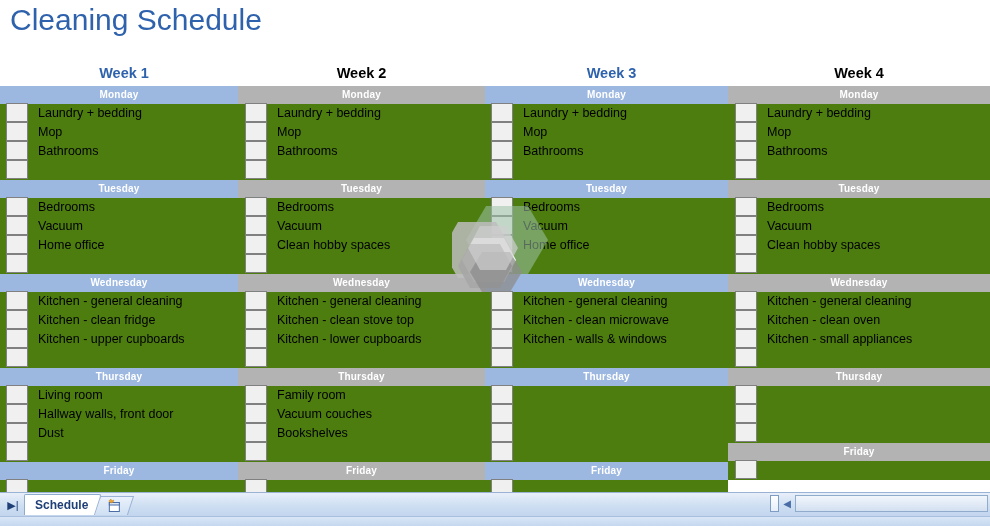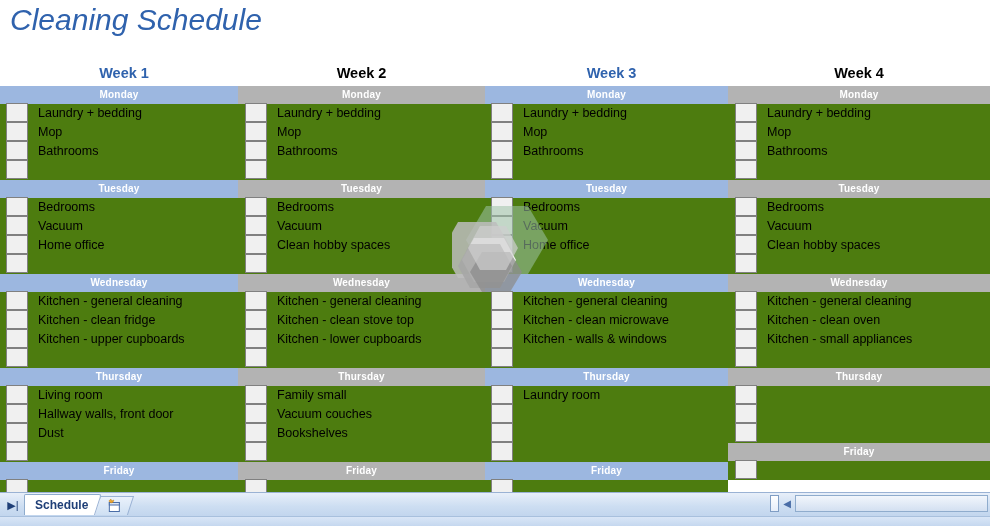--- a/index.html
+++ b/index.html
@@ -19,21 +19,20 @@
   
   #title {
     position: absolute;
     left: 10px; top: 0px;
     font-size: 30px;
     font-weight: 400;
     color: #2f62ad;
     letter-spacing: 0px;
     line-height: 40px;
     white-space: nowrap;
-    font-style: italic;
   }
 
   
   #sheet {
     position: absolute;
     left: 0; top: 62px;
     width: 990px;
     height: 430px;
     overflow: hidden;
   }
@@ -367,21 +366,21 @@
                   <div class="chk"></div>
                   <div class="task-label"></div>
                 </div>
               </div>
             </div>
             <div class="day-block">
               <div class="day-head grayHead">Thursday</div>
               <div class="task-rows">
                 <div class="task-row">
                   <div class="chk"></div>
-                  <div class="task-label">Family small</div>
+                  <div class="task-label">Family room</div>
                 </div>
                 <div class="task-row">
                   <div class="chk"></div>
                   <div class="task-label">Vacuum couches</div>
                 </div>
                 <div class="task-row">
                   <div class="chk"></div>
                   <div class="task-label">Bookshelves</div>
                 </div>
                 <div class="task-row">
@@ -465,21 +464,20 @@
                   <div class="chk"></div>
                   <div class="task-label"></div>
                 </div>
               </div>
             </div>
             <div class="day-block">
               <div class="day-head blueHead">Thursday</div>
               <div class="task-rows">
                 <div class="task-row">
                   <div class="chk"></div>
-                  <div class="task-label">Laundry room</div>
                 </div>
                 <div class="task-row">
                   <div class="chk"></div>
                   <div class="task-label"></div>
                 </div>
                 <div class="task-row">
                   <div class="chk"></div>
                   <div class="task-label"></div>
                 </div>
                 <div class="task-row">

